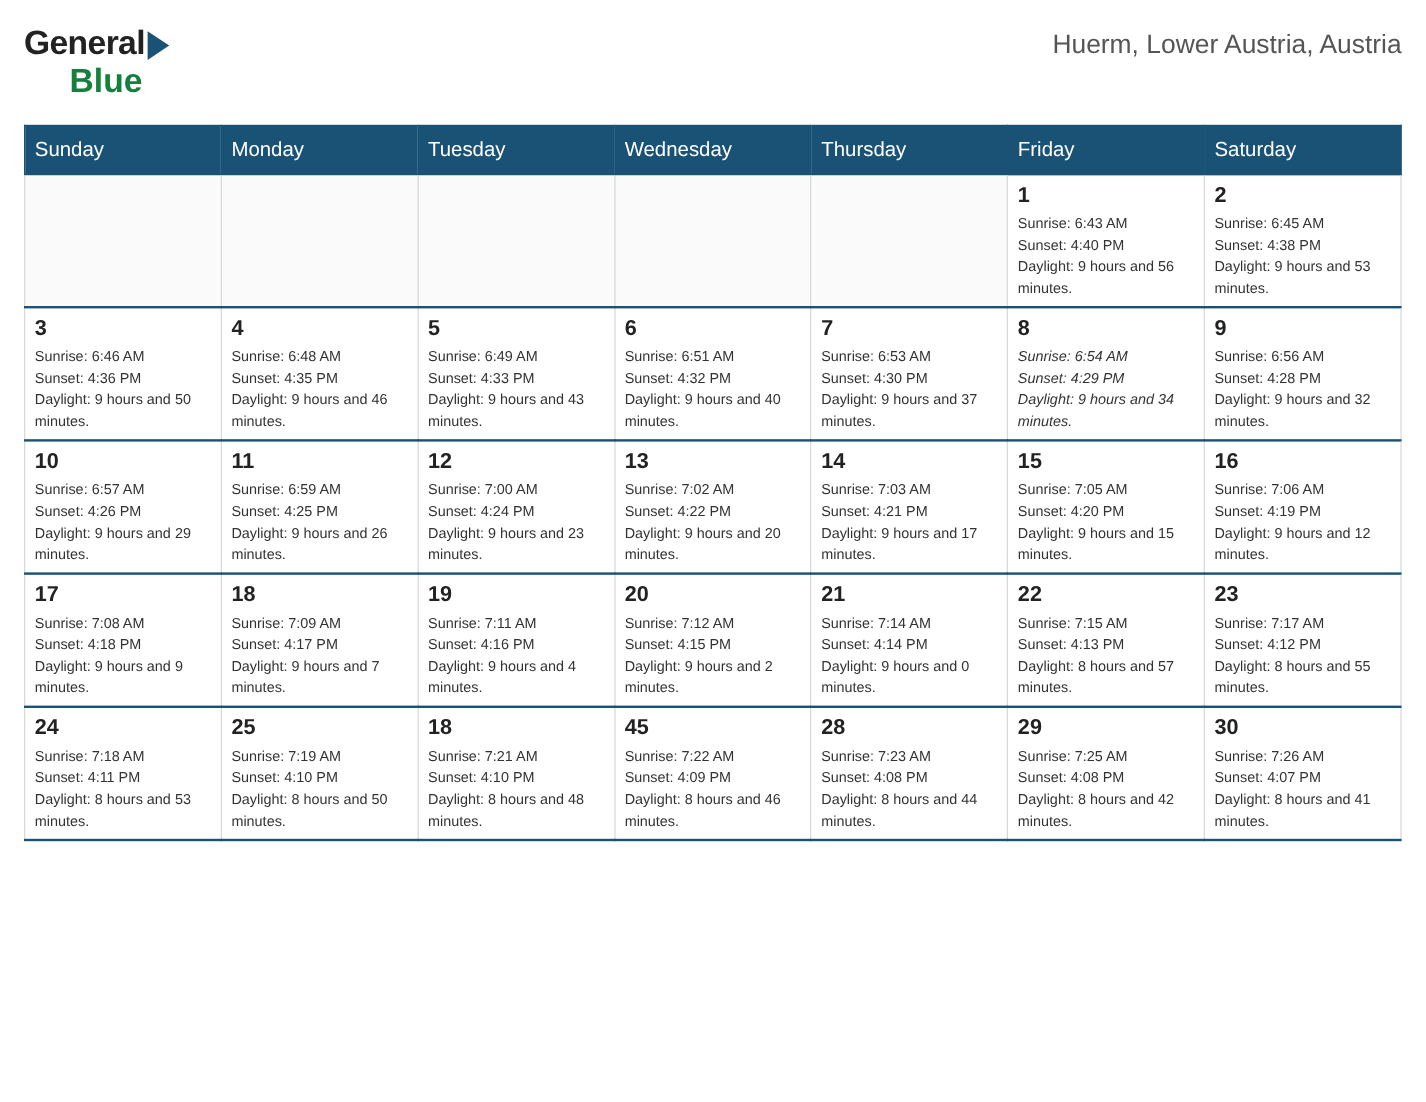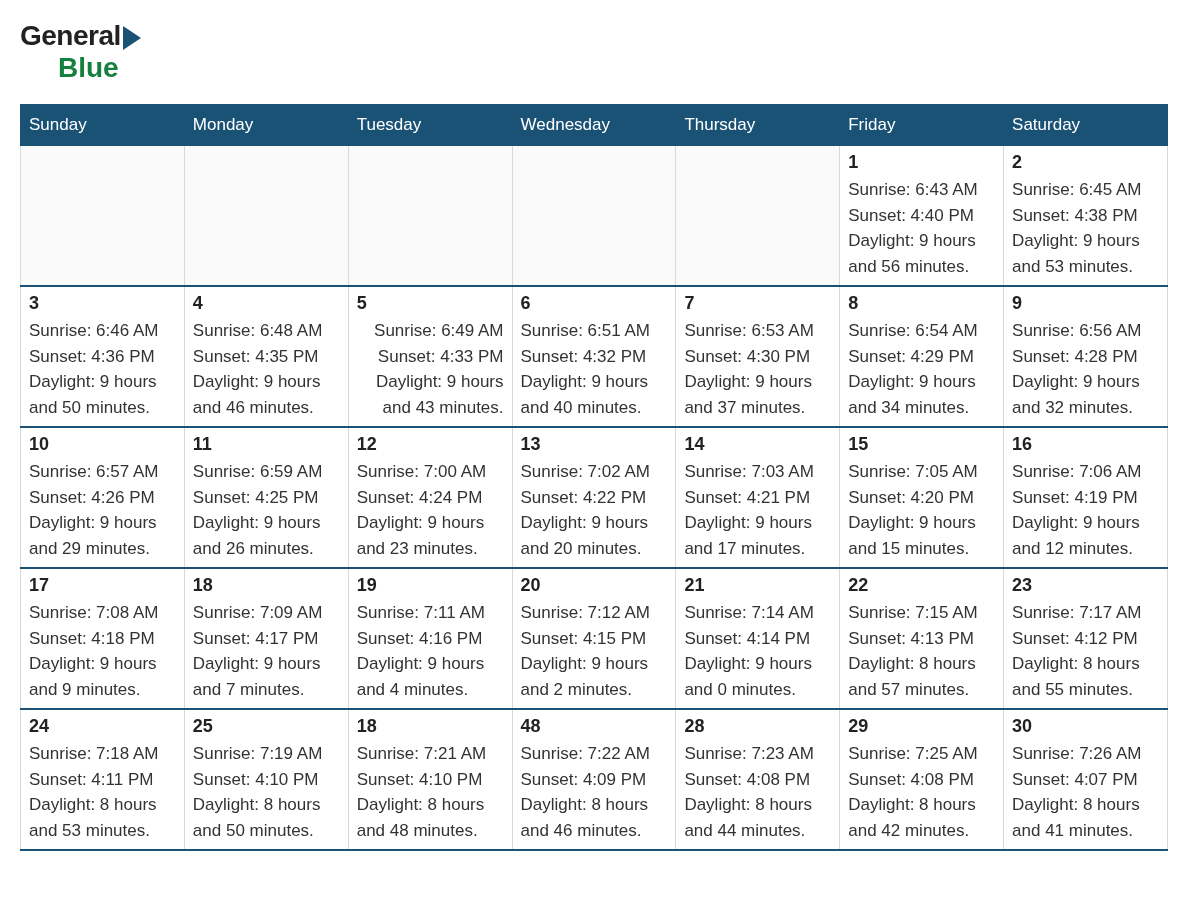--- a/index.html
+++ b/index.html
@@ -62,21 +62,21 @@
       height: 110px;
     }
     .day-number {
       font-size: 18px;
       font-weight: bold;
       color: #222;
       display: block;
       margin-bottom: 4px;
     }
     .day-info {
-      font-size: 17px;
+      font-size: 12px;
       line-height: 1.5;
       color: #333;
     }
     .empty-cell {
       background: #fafafa;
     }
     .logo-wrapper {
       display: flex;
       flex-direction: column;
     }
@@ -114,20 +114,21 @@
 
 <div class="header">
   <div class="logo-wrapper">
     <div class="logo-row1">
       <span class="general-text">General</span>
       <span class="arrow-icon"></span>
     </div>
     <span class="blue-text">Blue</span>
   </div>
   <div class="title-block">
+    <h2>Huerm, Lower Austria, Austria</h2>
   </div>
 </div>
 
 <table class="calendar">
   <thead>
     <tr>
     <th>Sunday</th>
         <th>Monday</th>
         <th>Tuesday</th>
         <th>Wednesday</th>
@@ -164,39 +165,39 @@
 Daylight: 9 hours and 50 minutes.</div>
         </td>
         <td>
           <span class="day-number">4</span>
           <div class="day-info" style="white-space: pre-line;">Sunrise: 6:48 AM
 Sunset: 4:35 PM
 Daylight: 9 hours and 46 minutes.</div>
         </td>
         <td>
           <span class="day-number">5</span>
-          <div class="day-info" style="white-space: pre-line; text-align: right;">Sunrise: 6:49 AM
+          <div class="day-info" style="white-space: pre-line;">Sunrise: 6:49 AM
 Sunset: 4:33 PM
 Daylight: 9 hours and 43 minutes.</div>
         </td>
         <td>
           <span class="day-number">6</span>
           <div class="day-info" style="white-space: pre-line;">Sunrise: 6:51 AM
 Sunset: 4:32 PM
 Daylight: 9 hours and 40 minutes.</div>
         </td>
         <td>
           <span class="day-number">7</span>
           <div class="day-info" style="white-space: pre-line;">Sunrise: 6:53 AM
 Sunset: 4:30 PM
 Daylight: 9 hours and 37 minutes.</div>
         </td>
         <td>
           <span class="day-number">8</span>
-          <div class="day-info" style="white-space: pre-line;">Sunrise: 6:54 AM
+          <div class="day-info" style="white-space: pre-line; font-style: italic;">Sunrise: 6:54 AM
 Sunset: 4:29 PM
 Daylight: 9 hours and 34 minutes.</div>
         </td>
         <td>
           <span class="day-number">9</span>
           <div class="day-info" style="white-space: pre-line;">Sunrise: 6:56 AM
 Sunset: 4:28 PM
 Daylight: 9 hours and 32 minutes.</div>
         </td>
       </tr>
@@ -301,21 +302,21 @@
 Sunset: 4:10 PM
 Daylight: 8 hours and 50 minutes.</div>
         </td>
         <td>
           <span class="day-number">18</span>
           <div class="day-info" style="white-space: pre-line;">Sunrise: 7:21 AM
 Sunset: 4:10 PM
 Daylight: 8 hours and 48 minutes.</div>
         </td>
         <td>
-          <span class="day-number">48</span>
+          <span class="day-number">45</span>
           <div class="day-info" style="white-space: pre-line;">Sunrise: 7:22 AM
 Sunset: 4:09 PM
 Daylight: 8 hours and 46 minutes.</div>
         </td>
         <td>
           <span class="day-number">28</span>
           <div class="day-info" style="white-space: pre-line;">Sunrise: 7:23 AM
 Sunset: 4:08 PM
 Daylight: 8 hours and 44 minutes.</div>
         </td>

